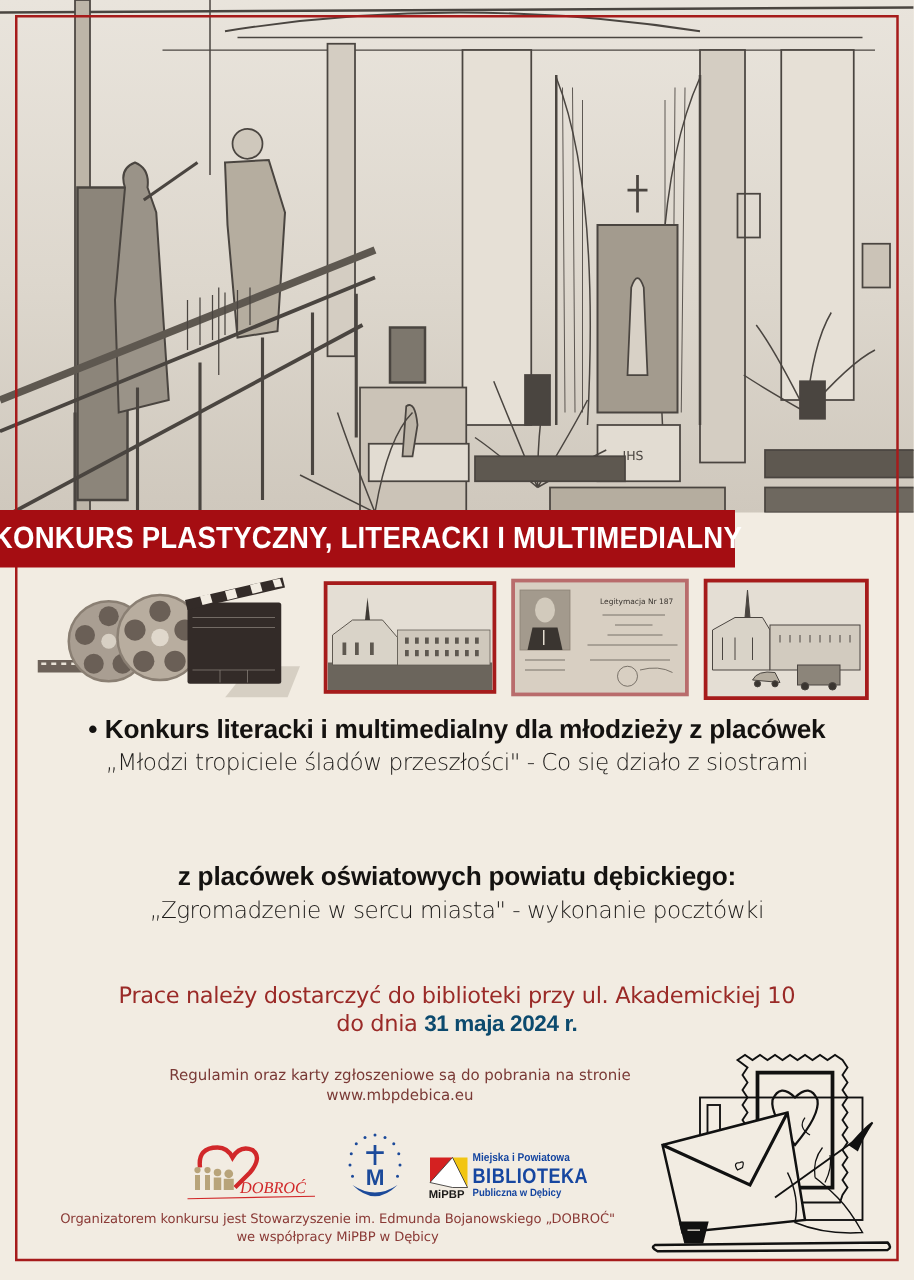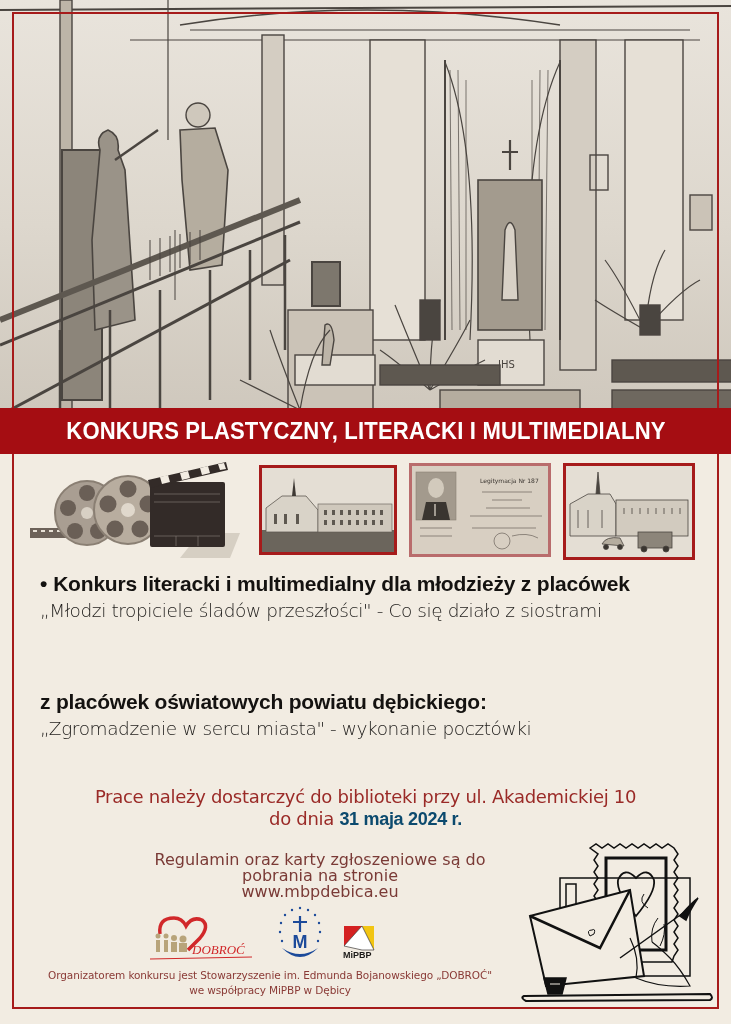--- a/index.html
+++ b/index.html
@@ -20,42 +20,42 @@
   .sketch svg { position: absolute; left: 0; top: 0; width: 731px; height: 410px; }
 
   
   .frame {
     position: absolute; left: 12px; top: 12px; width: 707px; height: 997px;
     border: 2px solid #a61b1b; pointer-events: none; z-index: 3;
   }
 
   
   .banner {
-    position: absolute; left: 0; top: 408px; width: 731px; height: 46px;
+    position: absolute; left: 0; top: 408px; width: 588px; height: 46px;
     background: #a50d12; z-index: 4;
     display: flex; align-items: center; justify-content: center;
   }
   .banner-title {
     color: #ffffff; font-family: "Liberation Sans", sans-serif; font-weight: bold;
     font-size: 24.5px; letter-spacing: 0.2px; transform: scaleX(0.9);
     white-space: nowrap;
   }
   .film {
     position: absolute; left: 30px; top: 458px; width: 210px; height: 100px;
   }
   .photo {
     position: absolute; border: 3px solid #a61b1b; overflow: hidden; background: #d9d2c7;
   }
   .photo svg { width: 100%; height: 100%; display: block; }
   .photo-1 { left: 259px; top: 465px; width: 138px; height: 90px; }
   .photo-2 { left: 409px; top: 463px; width: 142px; height: 94px; border-color: #b96c6c; }
   .photo-3 { left: 563px; top: 463px; width: 132px; height: 97px; }
 
   
-  .text-block { position: absolute; left: 40px; width: 651px; z-index: 2; }
+  .text-block { position: absolute; left: 40px; width: 651px; text-align: center; z-index: 2; }
   .heading-bold {
     font-family: "Liberation Sans", sans-serif; font-weight: bold; font-size: 21px;
     line-height: 27px; color: #141210; letter-spacing: -0.2px;
   }
   .subtitle {
     font-family: "DejaVu Sans", sans-serif; font-size: 18.5px; line-height: 27px;
     color: #1e1c1a; letter-spacing: -0.4px; font-weight: 300;
   }
   .bullet { display: inline-block; margin-right: 6px; }
 
@@ -63,21 +63,21 @@
   .sec2 { top: 688px; }
 
   .deadline {
     position: absolute; left: 40px; width: 651px; top: 786px; text-align: center;
     color: #9a2a27; font-size: 18px; line-height: 22px; letter-spacing: -0.3px; z-index: 2;
   }
   .deadline b { font-family: "Liberation Sans", sans-serif; font-weight: bold; color: #0c4a6e; }
 
   .regulamin {
     position: absolute; left: 130px; width: 380px; top: 852px; text-align: center;
-    color: #7a3a36; font-size: 16px; line-height: 16px; z-index: 2;
+    color: #7a3a36; font-size: 12px; line-height: 16px; z-index: 2;
   }
 
   
   .logo { position: absolute; z-index: 2; }
   .logo-dobroc { left: 148px; top: 912px; width: 110px; height: 50px; }
   .logo-ms { left: 276px; top: 904px; width: 48px; height: 60px; }
   .logo-lib { left: 342px; top: 922px; width: 130px; height: 38px; }
   .lib-text {
     position: absolute; left: 36px; top: 0; color: #1646a0; font-family: "Liberation Sans", sans-serif;
     font-weight: bold; line-height: 1;
@@ -368,20 +368,25 @@
 </div>
 
 <div class="logo logo-lib">
   <svg viewBox="0 0 34 38" width="34" height="38" xmlns="http://www.w3.org/2000/svg" style="position:absolute;left:0;top:0;">
     <rect x="0" y="0" width="34" height="38" fill="#f2ece2"></rect>
     <path d="M2 4 L20 4 L2 24 Z" fill="#d42121"></path>
     <path d="M20 4 L32 4 L32 28 Z" fill="#f2c512"></path>
     <path d="M2 24 L20 4 L32 28 L20 28 Z" fill="#ffffff" stroke="#1c1a18" stroke-width="0.6"></path>
     <text x="1" y="36" font-size="9" font-weight="bold" fill="#1c1a18" font-family="Liberation Sans, sans-serif">MiPBP</text>
   </svg>
+  <div class="lib-text">
+    <span class="lib-l1">Miejska i Powiatowa</span>
+    <span class="lib-l2">BIBLIOTEKA</span>
+    <span class="lib-l3">Publiczna w Dębicy</span>
+  </div>
 </div>
 
 <div class="organizer">
   <div>Organizatorem konkursu jest  Stowarzyszenie im. Edmunda Bojanowskiego „DOBROĆ"</div>
   <div>we współpracy MiPBP w Dębicy</div>
 </div>
 
 <div class="envelope-art">
   <svg viewBox="0 0 196 166" width="196" height="166" xmlns="http://www.w3.org/2000/svg" fill="none" stroke="#111" stroke-width="1.5">
 

